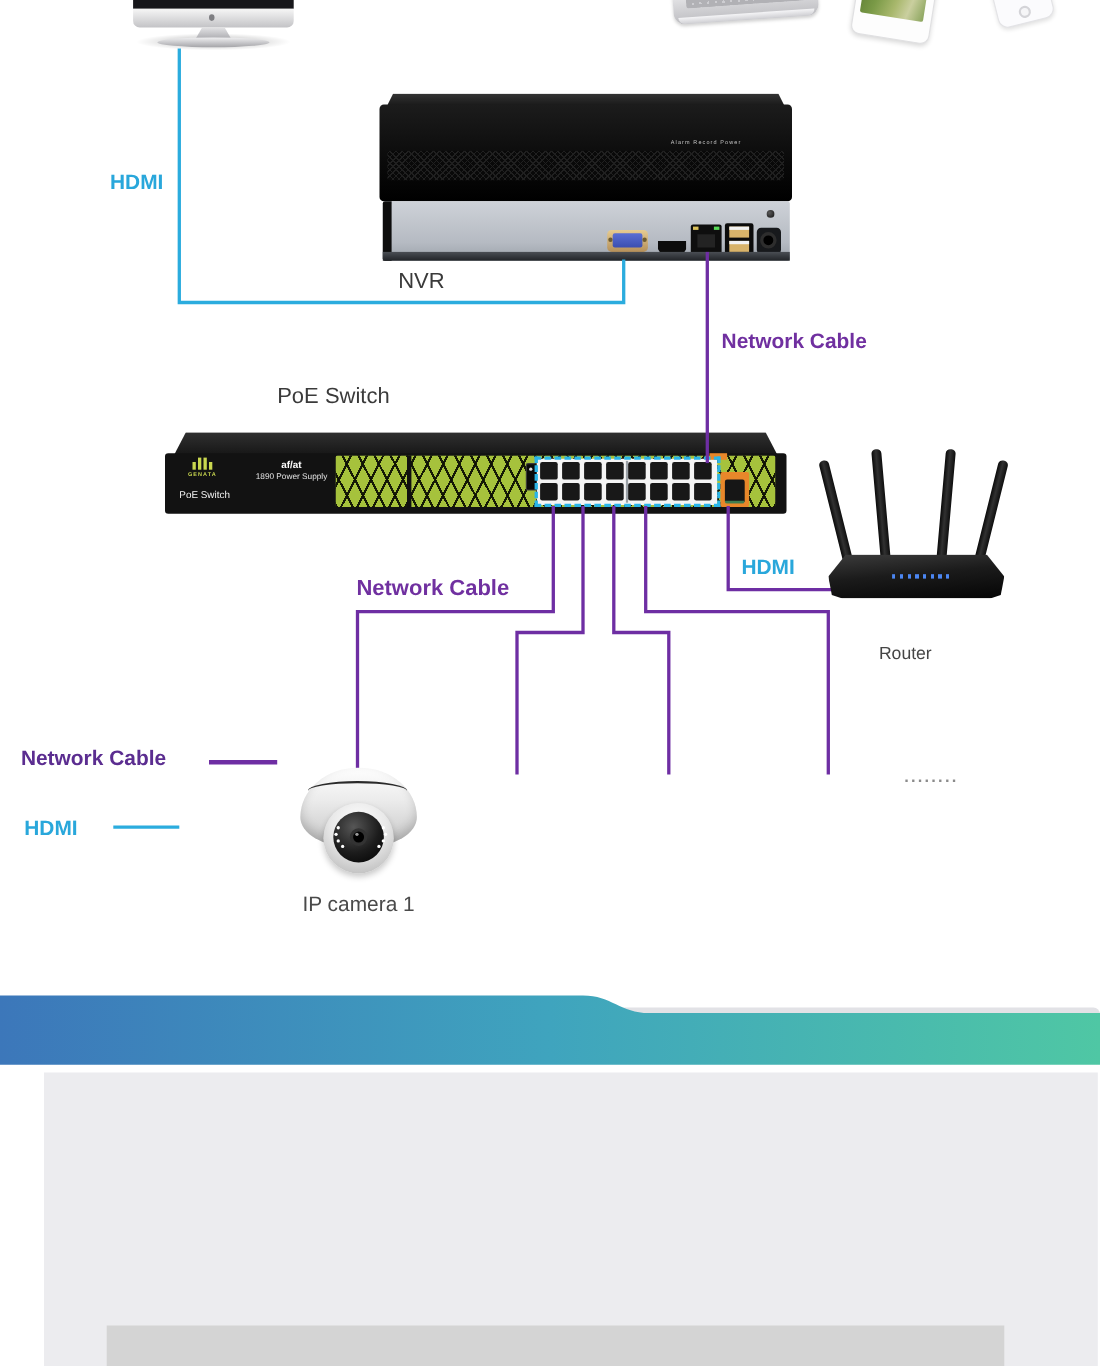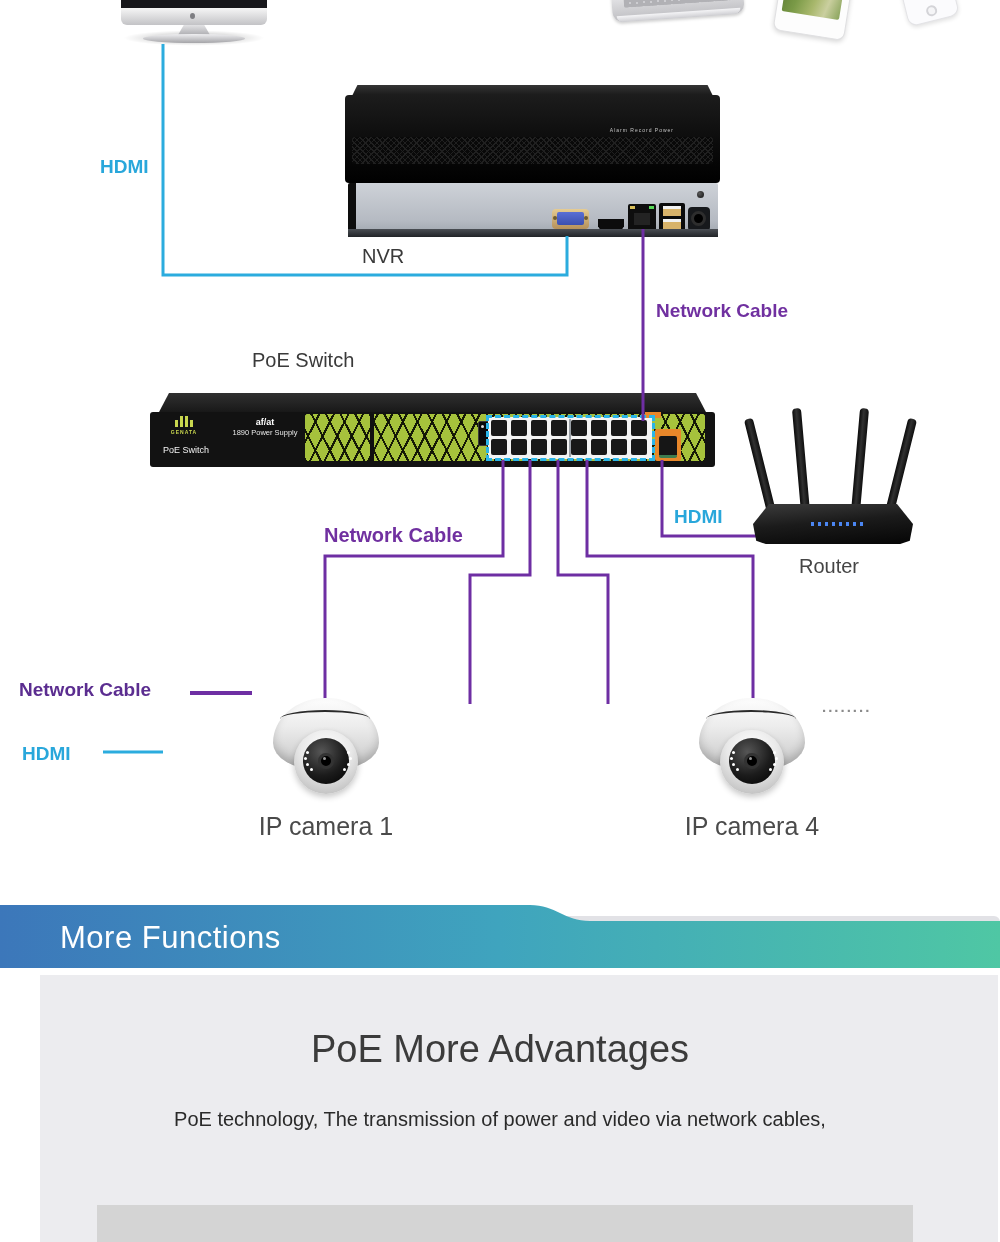--- a/index.html
+++ b/index.html
@@ -11,21 +11,21 @@
   .cables polyline,.cables line{fill:none}
 
   
   .lbl{position:absolute;z-index:9;white-space:nowrap}
   #lbl-hdmi-monitor{left:100px;top:156px;color:#29A7DB;font-size:19px;font-weight:700}
   #lbl-nvr{left:362px;top:245px;color:#3a3a3a;font-size:20px}
   #lbl-network-nvr{left:656px;top:300px;color:#7030A0;font-size:19px;font-weight:700}
   #lbl-poe-switch{left:252px;top:349px;color:#3a3a3a;font-size:20px}
   #lbl-network-cams{left:324px;top:524px;color:#7030A0;font-size:20px;font-weight:700}
   #lbl-hdmi-router{left:674px;top:506px;color:#29A7DB;font-size:19px;font-weight:700}
-  #lbl-router{left:799px;top:555px;color:#454545;font-size:20px}
+  #lbl-router{left:799px;top:586px;color:#454545;font-size:16px}
   #legend-net{left:19px;top:679px;color:#5B2D90;font-size:19px;font-weight:600}
   #legend-hdmi{left:22px;top:743px;color:#29A7DB;font-size:19px;font-weight:700}
   #dots{left:822px;top:698px;color:#8b8b8b;font-size:15px;font-weight:700;letter-spacing:2px}
 
   
   #monitor{position:absolute;left:121px;top:0;width:146px;height:48px;z-index:2}
   .mon-shadow{position:absolute;left:0;top:30px;width:146px;height:16px;
       background:radial-gradient(ellipse at 50% 50%,rgba(0,0,0,.30),rgba(0,0,0,0) 68%)}
   .mon-screen{position:absolute;left:0;top:0;width:146px;height:8px;background:#17171b}
   .mon-chin{position:absolute;left:0;top:8px;width:146px;height:17px;
@@ -149,21 +149,21 @@
       background:radial-gradient(circle at 50% 30%,#fff 0%,#e9e9e9 45%,#c0c0c0 85%);
       box-shadow:0 3px 6px rgba(0,0,0,.22)}
   .cam-ball{position:absolute;left:30px;top:40px;width:46px;height:46px;border-radius:50%;
       background:radial-gradient(circle at 40% 30%,#565656 0%,#1c1c1c 55%,#000 100%)}
   .cam-lens{position:absolute;left:45px;top:55px;width:16px;height:16px;border-radius:50%;
       background:#000;border:3px solid #333;box-sizing:border-box}
   .cam-lens::after{content:"";position:absolute;left:2px;top:1px;width:3px;height:3px;border-radius:50%;background:#9a9a9a}
   .cam-leds{position:absolute;left:52px;top:44px;width:3px;height:3px;border-radius:50%;background:rgba(0,0,0,0);
       box-shadow:-19px 9px 0 #fff,-21px 15px 0 #fff,-19px 21px 0 #fff,-15px 26px 0 #fff,
                   22px 9px 0 #fff,24px 15px 0 #fff,22px 21px 0 #fff,18px 26px 0 #fff}
-  .cam-label{position:absolute;top:114px;left:53px;transform:translateX(-50%);font-size:25px;color:#4a4a4a;white-space:nowrap}
+  .cam-label{position:absolute;top:114px;left:53px;transform:translateX(-50%);font-size:19px;color:#4a4a4a;white-space:nowrap}
 
   
   #banner-svg{position:absolute;left:0;top:900px;z-index:1}
   #lbl-more-functions{left:60px;top:920px;font-size:31px;color:#fff;letter-spacing:.5px;z-index:2}
   #panel{position:absolute;left:40px;top:975px;width:958px;height:267px;background:#ececef;z-index:0}
   #adv-title{position:absolute;left:0;top:1028px;width:1000px;text-align:center;font-size:38px;color:#3b3b3b;z-index:1}
   #adv-desc{position:absolute;left:0;top:1107px;width:1000px;text-align:center;font-size:20px;line-height:25px;color:#2a2a2a;z-index:1}
   #gray-box{position:absolute;left:97px;top:1205px;width:816px;height:60px;background:#d4d4d4;z-index:1}
 </style>
 </head>
@@ -286,29 +286,20 @@
 
   <div class="cam" id="cam1">
     <div class="cam-body"></div>
     <div class="cam-ring"></div>
     <div class="cam-glass"></div>
     <div class="cam-ball"></div>
     <div class="cam-leds"></div>
     <div class="cam-lens"></div>
     <div class="cam-label">IP camera 1</div>
   </div>
-  <div class="cam" id="cam4">
-    <div class="cam-body"></div>
-    <div class="cam-ring"></div>
-    <div class="cam-glass"></div>
-    <div class="cam-ball"></div>
-    <div class="cam-leds"></div>
-    <div class="cam-lens"></div>
-    <div class="cam-label">IP camera 4</div>
-  </div>
 
   <div class="lbl" id="lbl-hdmi-monitor">HDMI</div>
   <div class="lbl" id="lbl-nvr">NVR</div>
   <div class="lbl" id="lbl-network-nvr">Network Cable</div>
   <div class="lbl" id="lbl-poe-switch">PoE Switch</div>
   <div class="lbl" id="lbl-network-cams">Network Cable</div>
   <div class="lbl" id="lbl-hdmi-router">HDMI</div>
   <div class="lbl" id="lbl-router">Router</div>
   <div class="lbl" id="legend-net">Network Cable</div>
   <div class="lbl" id="legend-hdmi">HDMI</div>
@@ -318,22 +309,19 @@
     <defs>
       <linearGradient id="bgrad" x1="0" y1="0" x2="1" y2="0">
         <stop offset="0" stop-color="#3C77BA"></stop>
         <stop offset="0.5" stop-color="#3FA4BE"></stop>
         <stop offset="1" stop-color="#4FC7A4"></stop>
       </linearGradient>
     </defs>
     <rect x="562" y="16" width="438" height="12" rx="6" fill="#e2e2e6"></rect>
     <path d="M0,5 L530,5 C556,5 564,21 590,21 L1000,21 L1000,68 L0,68 Z" fill="url(#bgrad)"></path>
   </svg>
-  <div class="lbl" id="lbl-more-functions">More Functions</div>
 
   <div id="panel"></div>
-  <div id="adv-title">PoE More Advantages</div>
   <div id="adv-desc">
-    <div>PoE technology, The transmission of power and video via network cables,</div>
   </div>
   <div id="gray-box"></div>
 
 </div>
 
 </body></html>

